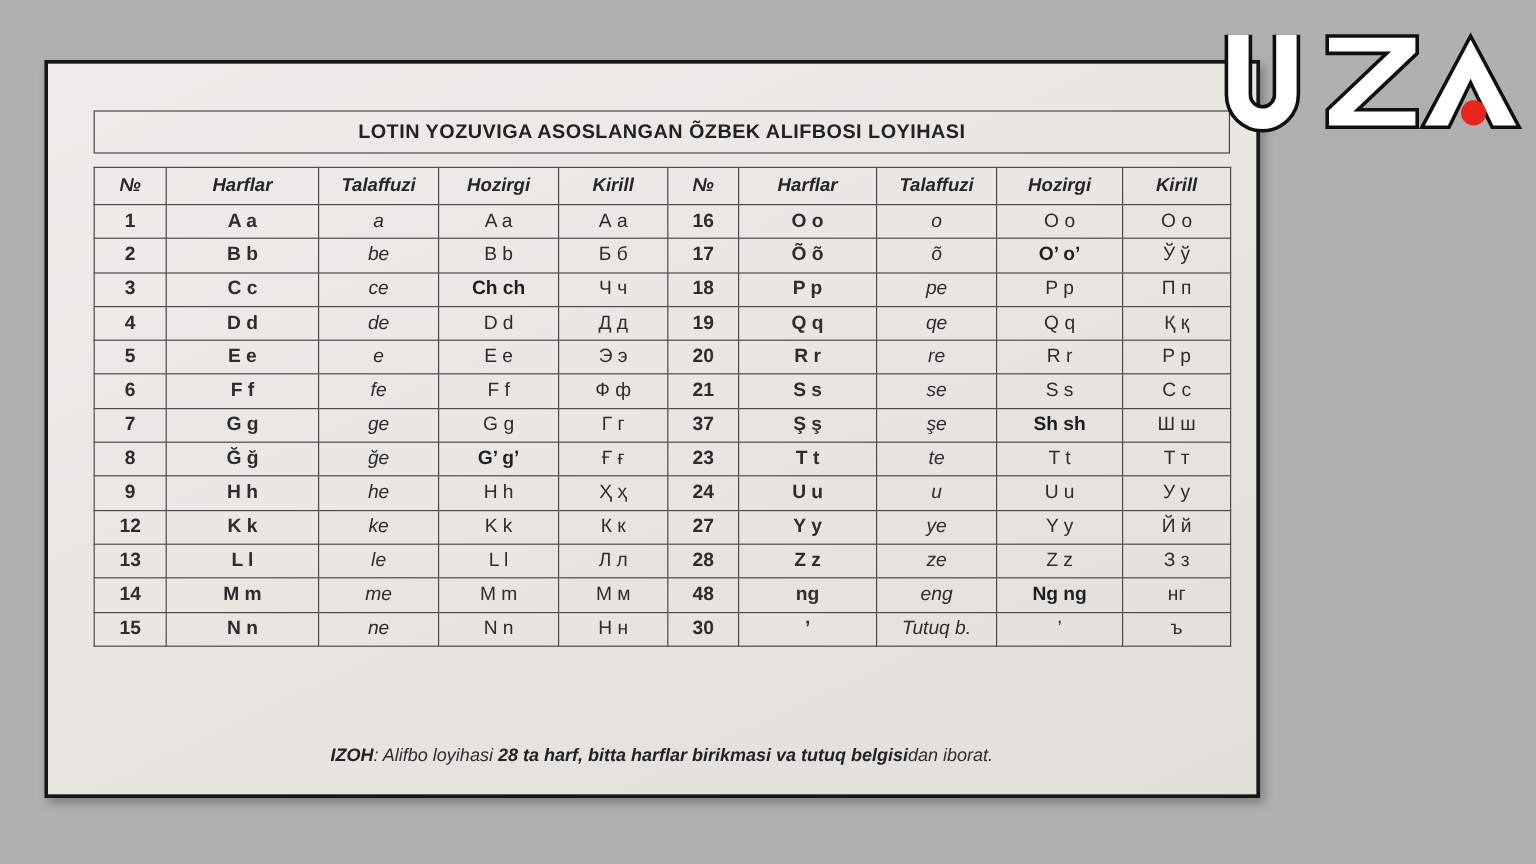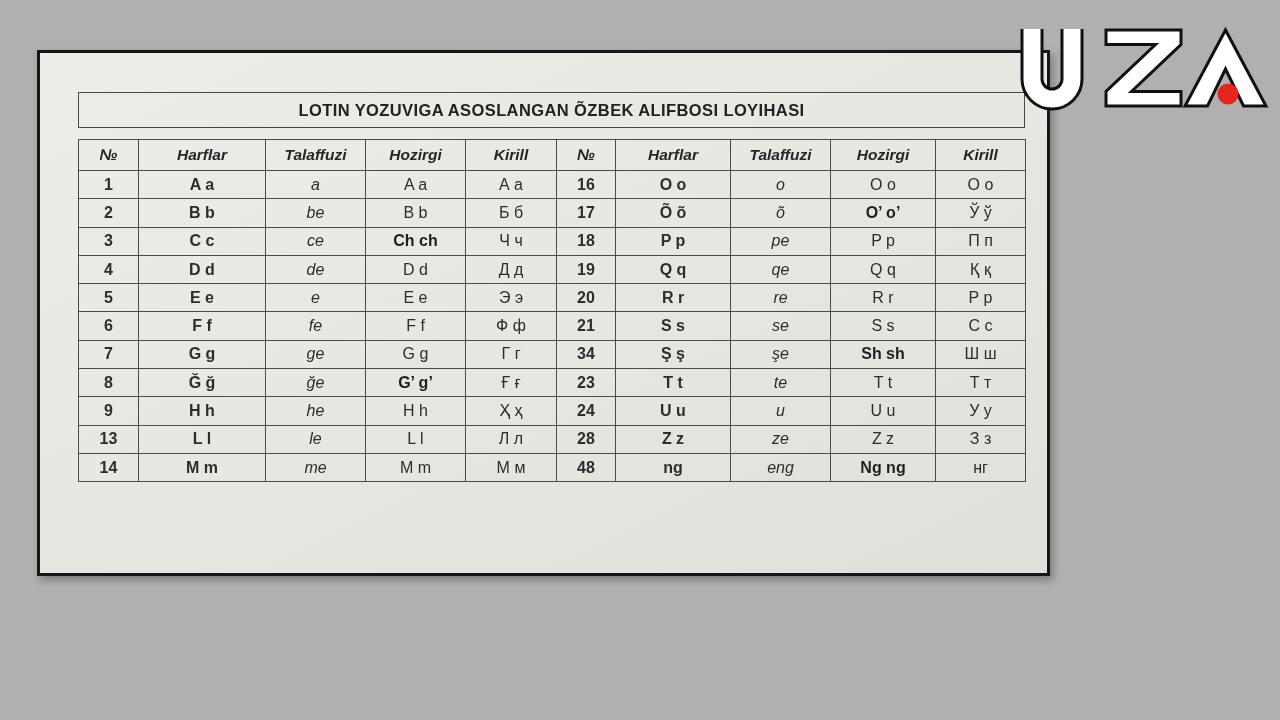--- a/index.html
+++ b/index.html
@@ -3,21 +3,21 @@
 <meta charset="utf-8">
 <style>
   * { margin:0; padding:0; box-sizing:border-box; }
   html,body { width:1280px; height:720px; overflow:hidden; }
   body {
     background:#b0b0b1;
     font-family:"Liberation Sans", sans-serif;
     position:relative;
   }
   .paper {
-    position:absolute; left:37px; top:50px; width:1013px; height:526px;
+    position:absolute; left:37px; top:50px; width:1013px; height:615px;
     background:linear-gradient(155deg,#efede9 0%,#e9e7e2 45%,#e1dfd9 100%);
     border:3px solid #161616;
     box-shadow:3px 4px 8px rgba(0,0,0,.30);
     text-decoration:underline;
   }
   .title-box {
     position:absolute; left:38px; top:39px; width:947px; height:36px;
     border:1.6px solid #474747;
     display:flex; align-items:center; justify-content:center;
     font-size:16.5px; font-weight:bold; color:#222; letter-spacing:.4px;
@@ -154,21 +154,21 @@
           <td class="c-tal">se</td>
           <td class="c-hoz">S s</td>
           <td class="c-kir">С с</td>
         </tr>
         <tr>
           <td class="c-num">7</td>
           <td class="c-harf">G g</td>
           <td class="c-tal">ge</td>
           <td class="c-hoz">G g</td>
           <td class="c-kir">Г г</td>
-          <td class="c-num">34</td>
+          <td class="c-num">37</td>
           <td class="c-harf">Ş ş</td>
           <td class="c-tal">şe</td>
           <td class="c-hoz bold">Sh sh</td>
           <td class="c-kir">Ш ш</td>
         </tr>
         <tr>
           <td class="c-num">8</td>
           <td class="c-harf">Ğ ğ</td>
           <td class="c-tal">ğe</td>
           <td class="c-hoz bold">G’ g’</td>
@@ -185,20 +185,32 @@
           <td class="c-tal">he</td>
           <td class="c-hoz">H h</td>
           <td class="c-kir">Ҳ ҳ</td>
           <td class="c-num">24</td>
           <td class="c-harf">U u</td>
           <td class="c-tal">u</td>
           <td class="c-hoz">U u</td>
           <td class="c-kir">У у</td>
         </tr>
         <tr>
+          <td class="c-num">12</td>
+          <td class="c-harf">K k</td>
+          <td class="c-tal">ke</td>
+          <td class="c-hoz">K k</td>
+          <td class="c-kir">К к</td>
+          <td class="c-num">27</td>
+          <td class="c-harf">Y y</td>
+          <td class="c-tal">ye</td>
+          <td class="c-hoz">Y y</td>
+          <td class="c-kir">Й й</td>
+        </tr>
+        <tr>
           <td class="c-num">13</td>
           <td class="c-harf">L l</td>
           <td class="c-tal">le</td>
           <td class="c-hoz">L l</td>
           <td class="c-kir">Л л</td>
           <td class="c-num">28</td>
           <td class="c-harf">Z z</td>
           <td class="c-tal">ze</td>
           <td class="c-hoz">Z z</td>
           <td class="c-kir">З з</td>
@@ -208,23 +220,38 @@
           <td class="c-harf">M m</td>
           <td class="c-tal">me</td>
           <td class="c-hoz">M m</td>
           <td class="c-kir">М м</td>
           <td class="c-num">48</td>
           <td class="c-harf">ng</td>
           <td class="c-tal">eng</td>
           <td class="c-hoz bold">Ng ng</td>
           <td class="c-kir">нг</td>
         </tr>
+        <tr>
+          <td class="c-num">15</td>
+          <td class="c-harf">N n</td>
+          <td class="c-tal">ne</td>
+          <td class="c-hoz">N n</td>
+          <td class="c-kir">Н н</td>
+          <td class="c-num">30</td>
+          <td class="c-harf">’</td>
+          <td class="c-tal">Tutuq b.</td>
+          <td class="c-hoz">’</td>
+          <td class="c-kir">ъ</td>
+        </tr>
       </tbody>
   </table>
 
+  <div class="footnote">
+    <span class="b">IZOH</span><span>: Alifbo loyihasi </span><span class="b">28 ta harf, bitta harflar birikmasi va tutuq belgisi</span><span>dan iborat.</span>
+  </div>
 
 </div>
 
 <svg class="uza-logo" viewBox="0 0 252 88" aria-label="UZA">
 
   <g>
     <path d="M14 4 V54 A20 20 0 0 0 54 54 V4" fill="none" stroke="#101010" stroke-width="23"></path>
     <path d="M14 4 V54 A20 20 0 0 0 54 54 V4" fill="none" stroke="#ffffff" stroke-width="17"></path>
   </g>
 

